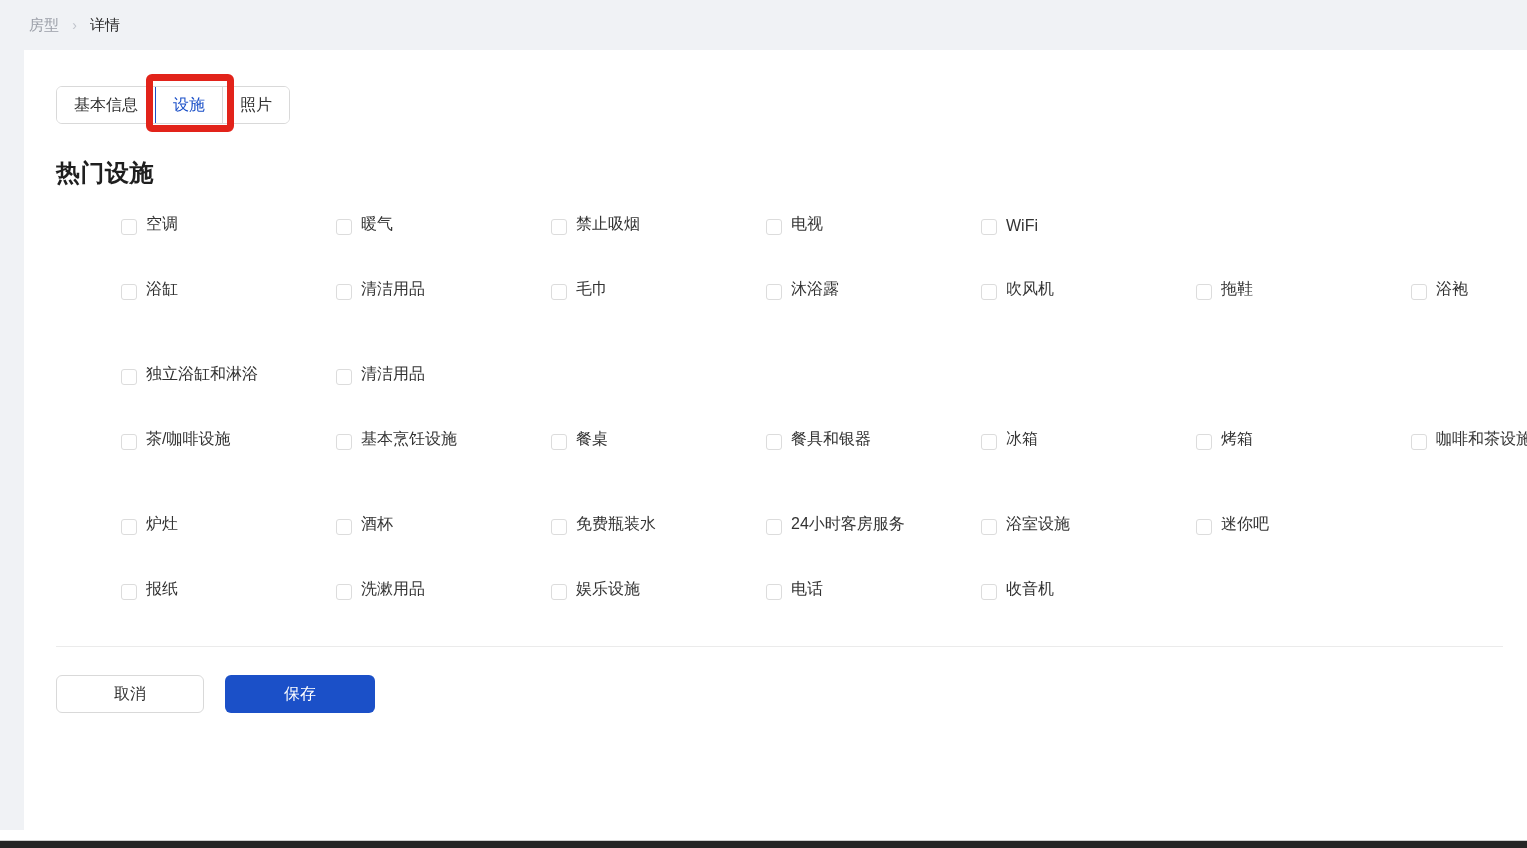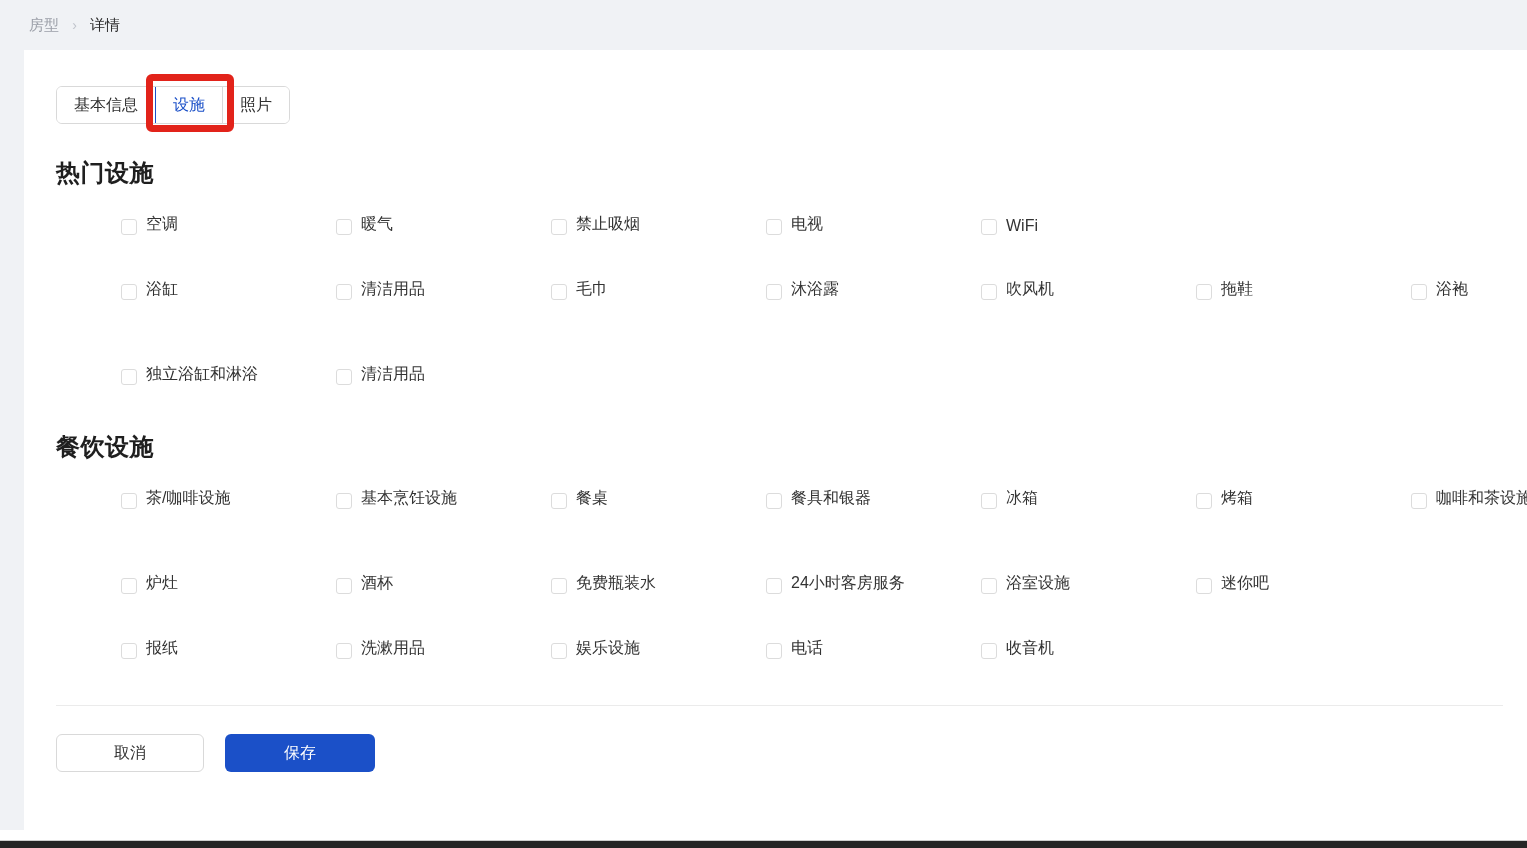--- a/index.html
+++ b/index.html
@@ -211,21 +211,20 @@
   </label>
 
   <label class="facility-item">
     <span class="checkbox"></span>
     <span class="facility-label">清洁用品</span>
   </label>
 </div>
   </section>
 
   <section class="section">
-    <h3 class="section-title">餐饮设施</h3>
     <div class="facility-grid">
   <label class="facility-item">
     <span class="checkbox"></span>
     <span class="facility-label">茶/咖啡设施</span>
   </label>
 
   <label class="facility-item">
     <span class="checkbox"></span>
     <span class="facility-label">基本烹饪设施</span>
   </label>

